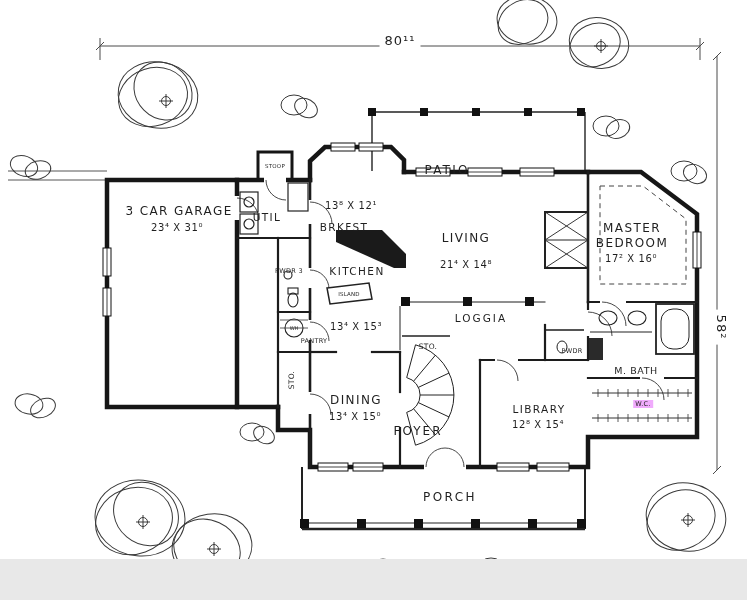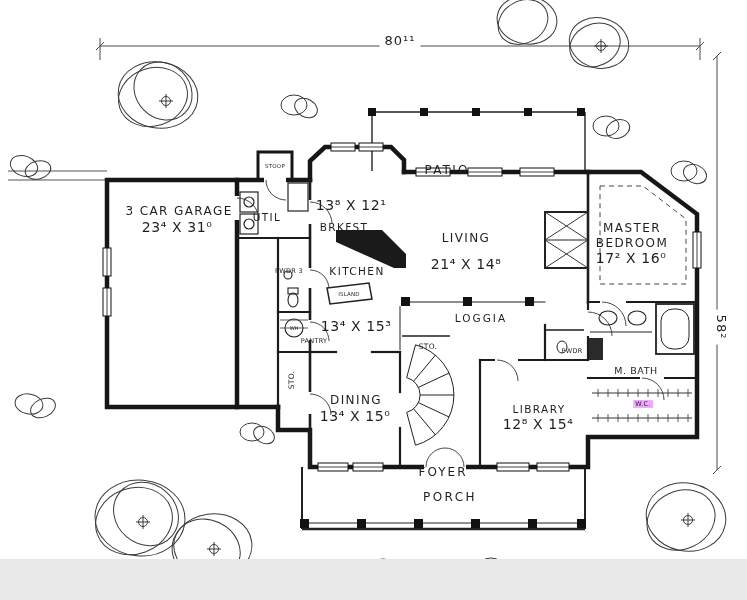--- a/index.html
+++ b/index.html
@@ -8,21 +8,21 @@
     font-family:"DejaVu Sans", sans-serif; overflow:hidden;
   }
   svg { position:absolute; left:0; top:0; }
   .lbl {
     position:absolute; transform:translate(-50%,-50%);
     color:#1f1f1f; white-space:nowrap; letter-spacing:1.4px;
     font-family:"DejaVu Sans", sans-serif;
   }
   .big  { font-size:12px; }
   .med  { font-size:10.5px; }
-  .sm   { font-size:14px; letter-spacing:0.6px; }
+  .sm   { font-size:10px; letter-spacing:0.6px; }
   .tiny { font-size:6.5px; letter-spacing:0.3px; }
   .micro{ font-size:5.5px; letter-spacing:0.2px; }
   .dim  { font-size:13px; background:#fff; padding:0 5px; letter-spacing:1px; }
   .rot-ccw { transform:translate(-50%,-50%) rotate(-90deg); }
   .rot-cw  { transform:translate(-50%,-50%) rotate(90deg); }
 </style>
 </head>
 <body>
 
 <div class="sheet">
@@ -359,21 +359,21 @@
 <div class="lbl tiny rot-ccw" style="left:291px; top:380px; font-size:7.5px;">STO.</div>
 <div class="lbl tiny" style="left:428px; top:346px; font-size:7.5px;">STO.</div>
 
 <div class="lbl tiny" style="left:572px; top:351px;">PWDR</div>
 <div class="lbl sm" style="left:636px; top:370px; font-size:9.5px;">M. BATH</div>
 <div class="lbl tiny" style="left:643px; top:404px; background:#f0abfc; padding:0 2px;">W.C.</div>
 
 <div class="lbl big" style="left:356px; top:400px;">DINING</div>
 <div class="lbl sm" style="left:355px; top:416px;">13⁴ X 15⁰</div>
 
-<div class="lbl big" style="left:443px; top:431px; letter-spacing:2px;margin-top:41px;">FOYER</div>
+<div class="lbl big" style="left:418px; top:431px; letter-spacing:2px;">FOYER</div>
 
 <div class="lbl med" style="left:539px; top:409px;">LIBRARY</div>
 <div class="lbl sm" style="left:538px; top:424px;">12⁸ X 15⁴</div>
 
 <div class="lbl big" style="left:450px; top:497px; letter-spacing:2.4px;">PORCH</div>
 
 <div class="lbl" style="left:294px; top:328px; font-size:5px; letter-spacing:0;">WH</div>
 
 </div>
 

